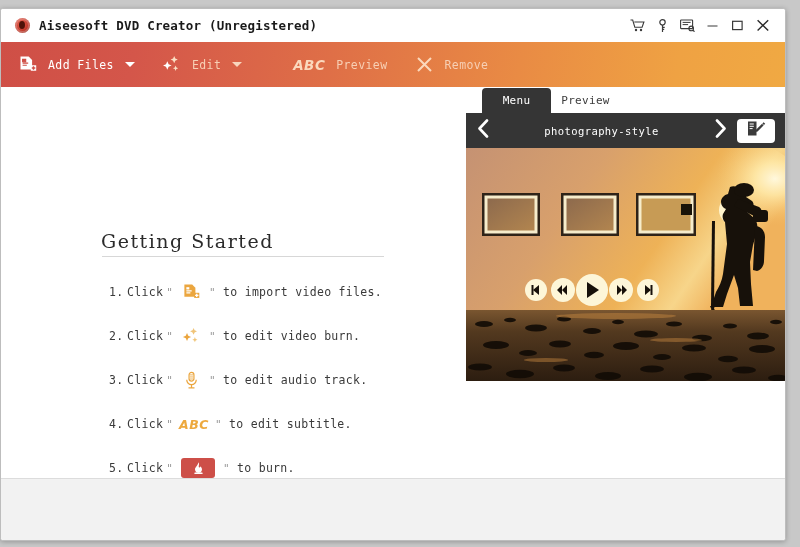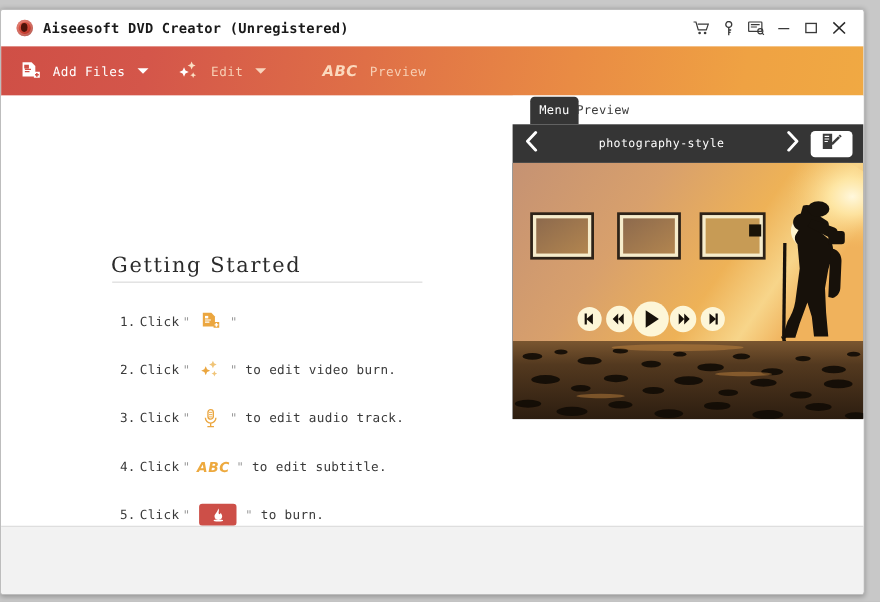--- a/index.html
+++ b/index.html
@@ -101,21 +101,21 @@
   }
   
   .rightpane{
     width:319px;position:relative;background:#ffffff;
   }
   .tabrow{
     position:relative;height:26px;background:#ffffff;padding-left:16px;
     display:flex;align-items:flex-end;
   }
   .tab{
-    width:44px;height:25px;display:flex;align-items:center;justify-content:center;
+    width:69px;height:25px;display:flex;align-items:center;justify-content:center;
     font-size:11px;letter-spacing:.3px;cursor:default;
     border-radius:4px 4px 0 0;
   }
   .tab.active{background:#353535;color:#ffffff;}
   .tab.inactive{color:#3b3b3b;background:transparent;}
   .menubar{
     position:relative;height:35px;background:#353535;display:flex;
     align-items:center;
   }
   .arrowbtn{
@@ -228,20 +228,28 @@
       <div class="tgap"></div>
 
       <div class="tool dim">
         <span class="ticon" style="width:30px;">
           <span style="font-family:'DejaVu Sans','Liberation Sans',sans-serif;font-weight:bold;font-style:italic;font-size:13.5px;color:#fbd9bd;letter-spacing:.5px;">ABC</span>
         </span>
         <span class="tlabel" style="margin-left:12px;">Preview</span>
       </div>
       <div class="tgap"></div>
 
+      <div class="tool dim">
+        <span class="ticon">
+          <svg width="17" height="17" viewBox="0 0 17 17">
+              <path d="M2 2l13 13M15 2L2 15" stroke="#fbd9bd" stroke-width="2"></path>
+            </svg>
+        </span>
+        <span class="tlabel">Remove</span>
+      </div>
       <div class="tgap"></div>
 
     </div>
 
     <div class="content">
 
       <div class="leftpane">
         <div class="gs-title">Getting Started</div>
         <div class="gs-rule"></div>
 
@@ -254,20 +262,21 @@
             <span class="inlineicon">
               <svg width="19" height="19" viewBox="0 0 20 20">
                 <path d="M2.5 1.5h8.2l3.4 3.4v9.6H2.5z" fill="#eba63f"></path>
                 <rect x="4.6" y="4.4" width="3.1" height="2.4" fill="#ffffff"></rect>
                 <path d="M4.6 8.3h5.6M4.6 10.4h4.2" stroke="#ffffff" stroke-width="1.1"></path>
                 <path d="M12.8 10.3h5.4v5.4h-5.4z" fill="#eba63f"></path>
                 <path d="M15.5 11.3v3.5M13.8 13h3.5" stroke="#ffffff" stroke-width="1.4"></path>
               </svg>
             </span>
             <span class="q">"</span>
+            <span class="txt">to import video files.</span>
           </div>
 
           <div class="step">
             <span class="num">2.</span>
             <span>Click</span>
             <span class="q">"</span>
             <span class="inlineicon">
               <svg width="20" height="19" viewBox="0 0 21 20">
                 <path d="M13.2 1l1.1 2.5L16.8 4.6l-2.5 1.1L13.2 8.2 12.1 5.7 9.6 4.6l2.5-1.1z" fill="#f0c478"></path>
                 <path d="M6.3 6.2l1.3 3 3 1.3-3 1.3-1.3 3-1.3-3-3-1.3 3-1.3z" fill="#eba63f"></path>

